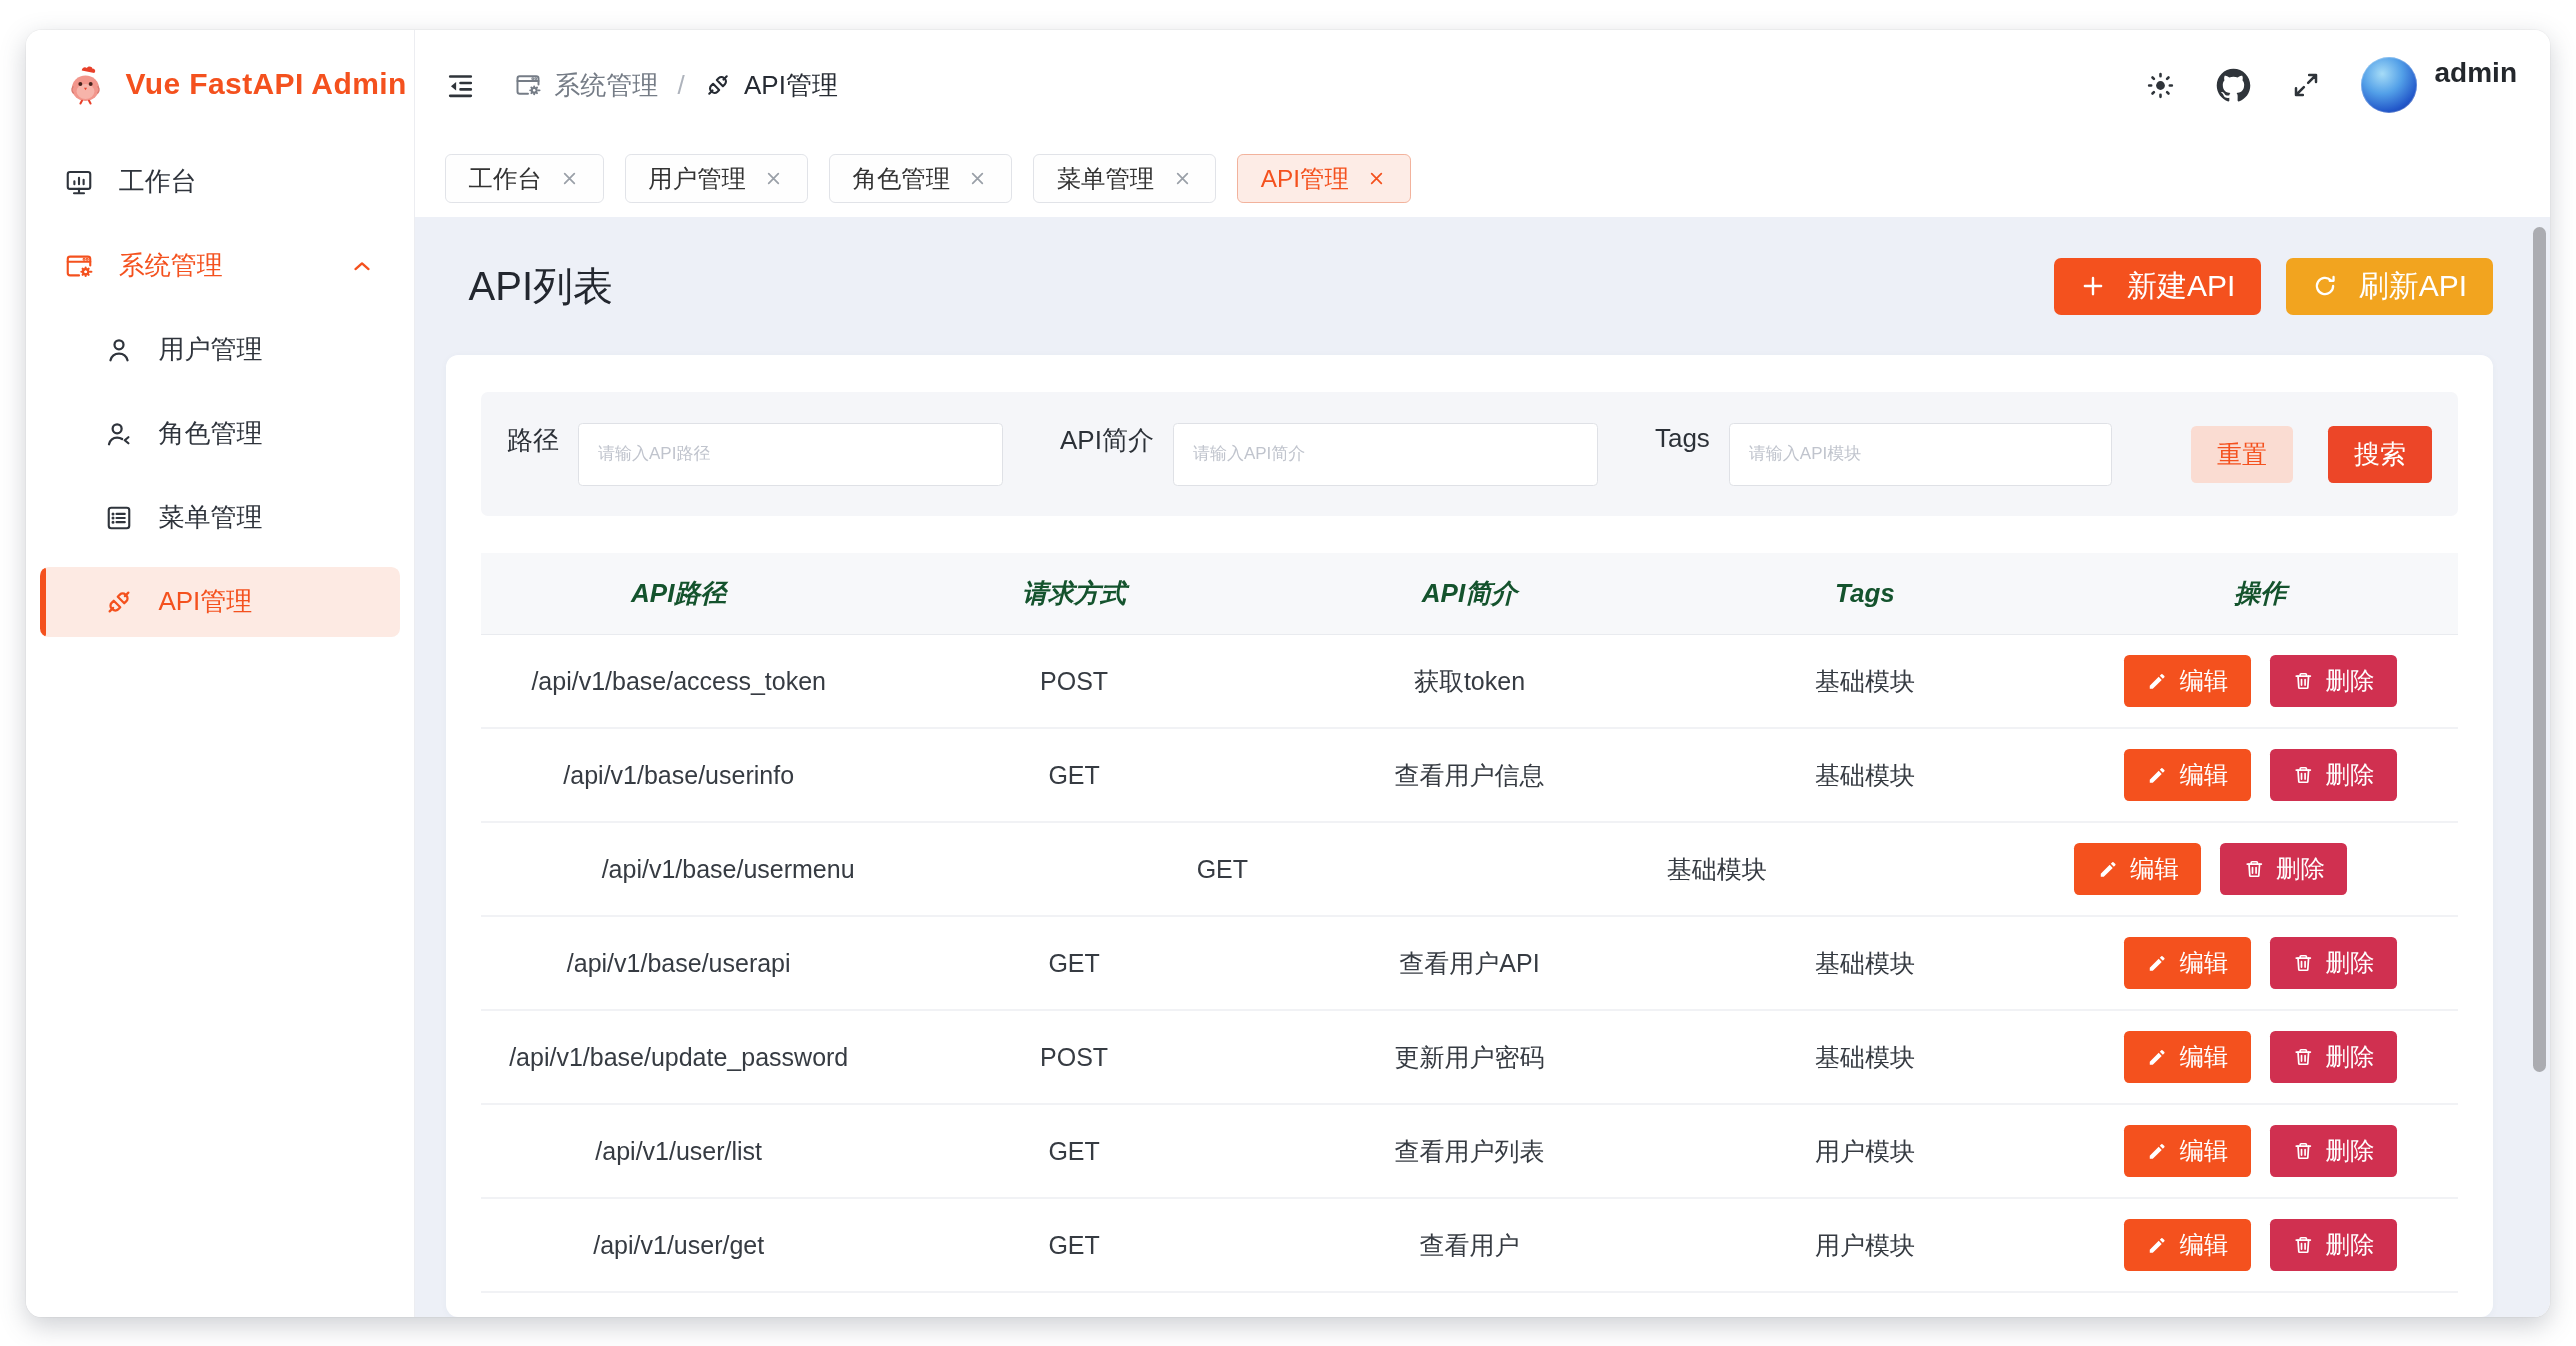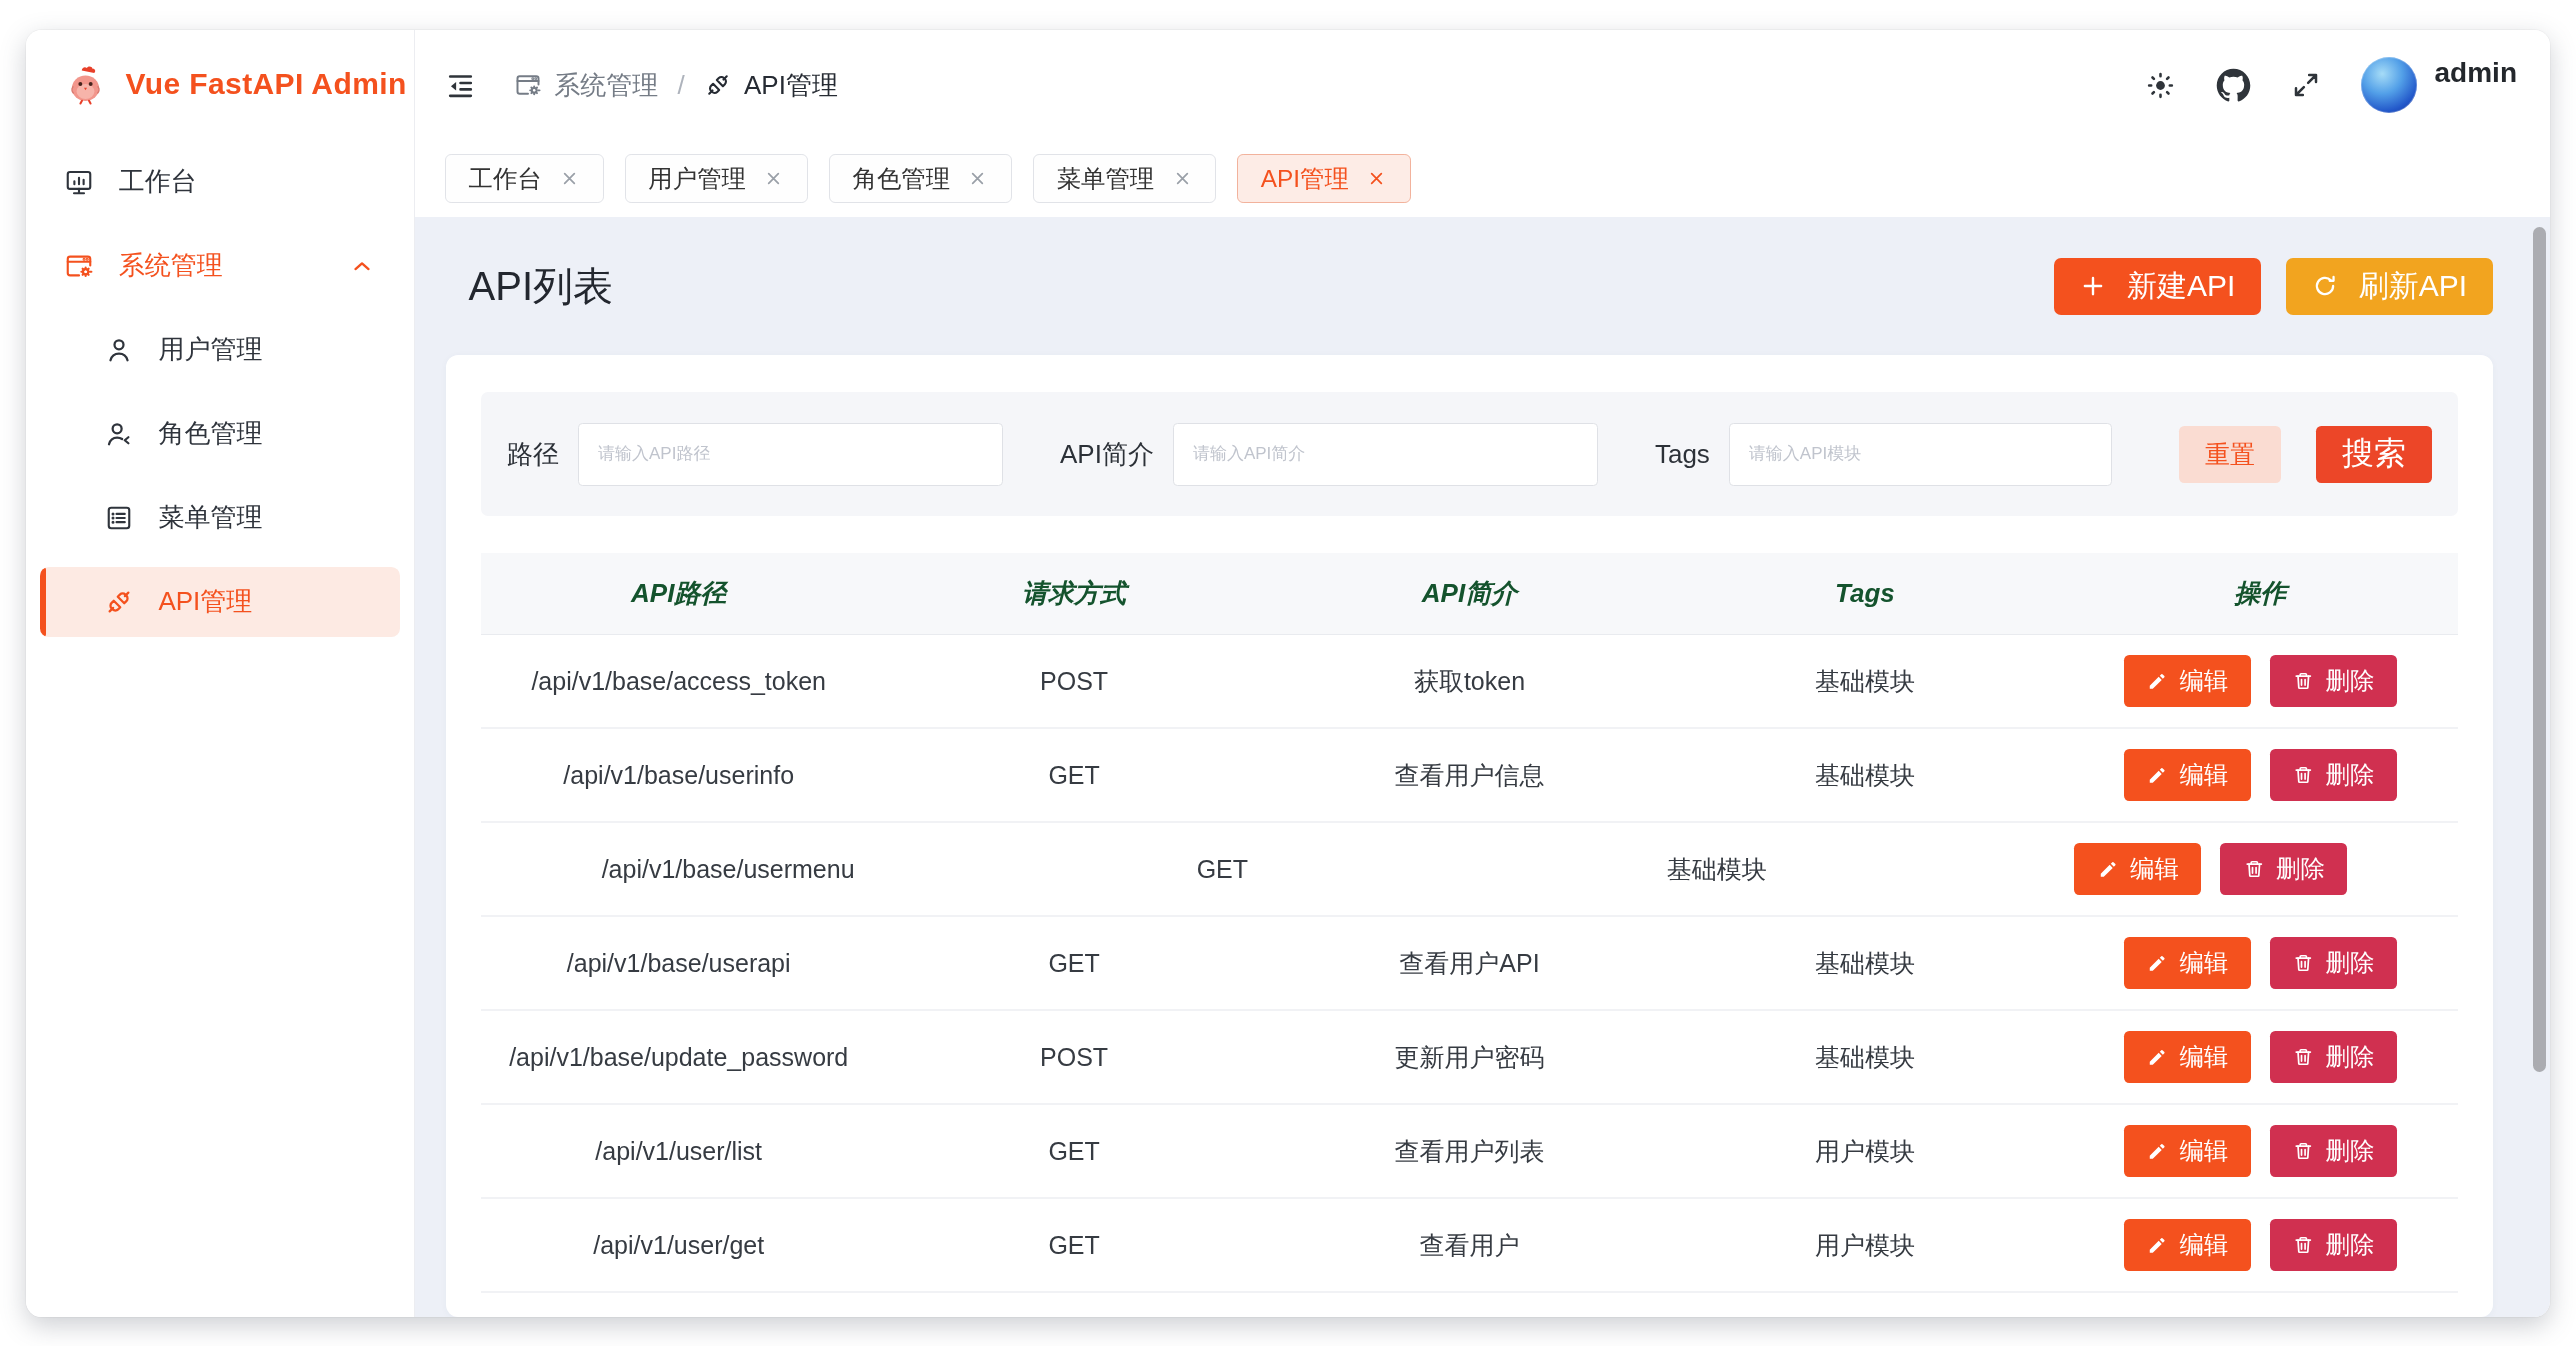--- a/index.html
+++ b/index.html
@@ -67,30 +67,30 @@
          font-family:inherit; }
   .btn svg { width:26px; height:26px; }
   .btn.create { background:#F4511E; }
   .btn.refresh { background:#F2A41F; }
 
   .card { background:#fff; border-radius:12.2px; padding:37px 35px 0; height:calc(100% - 138px);
           overflow:hidden; box-shadow:0 1.7px 7px rgba(60,70,90,.04); }
   .filterbar { height:124px; background:#f5f6f9; border-radius:7px; display:flex;
                align-items:center; padding:0 26px; }
   .f-label { font-size:26px; color:#2c3138; margin-right:19px; white-space:nowrap; }
-  .f-group { display:flex; align-items:center; }
+  .f-group { display:flex; align-items:flex-start; }
   .f-group + .f-group { margin-left:57px; }
   .f-input { height:63px; border:1.3px solid #dfe1e6; border-radius:4.4px; background:#fff;
              font-size:17px; color:#333; padding:0 19px; outline:none; font-family:inherit; }
   .f-input::placeholder { color:#c0c4cd; }
   .w1 { width:425px; } .w2 { width:425px; } .w3 { width:383px; }
   .btn-reset { margin-left:auto; height:57px; padding:0 26px; border:none; border-radius:5.2px;
                background:#fadcd2; color:#F4511E; font-size:25px; cursor:pointer; font-family:inherit; }
   .btn-search { margin-left:35px; height:57px; padding:0 26px; border:none; border-radius:5.2px;
-                background:#ec4628; color:#fff; font-size:32px; cursor:pointer; font-family:inherit; }
+                background:#ec4628; color:#fff; font-size:26px; cursor:pointer; font-family:inherit; }
 
   .table { margin-top:37px; }
   .thead { display:flex; height:82px; background:#f7f8fa; border-bottom:0.9px solid #e9ebef; }
   .th { flex:1; display:flex; align-items:center; justify-content:center;
         font-size:26px; font-weight:600; color:#14532d;font-style:italic; }
   .tr { display:flex; height:94px; border-bottom:2.6px solid #f1f2f5; background:#fff; }
   .td { flex:1; display:flex; align-items:center; justify-content:center;
         font-size:25px; color:#363b42; }
   .row-btn { display:flex; align-items:center; gap:10.5px; height:52px; padding:0 22.6px;
              border:none; border-radius:5.2px; font-size:24.4px; color:#fff; cursor:pointer;

